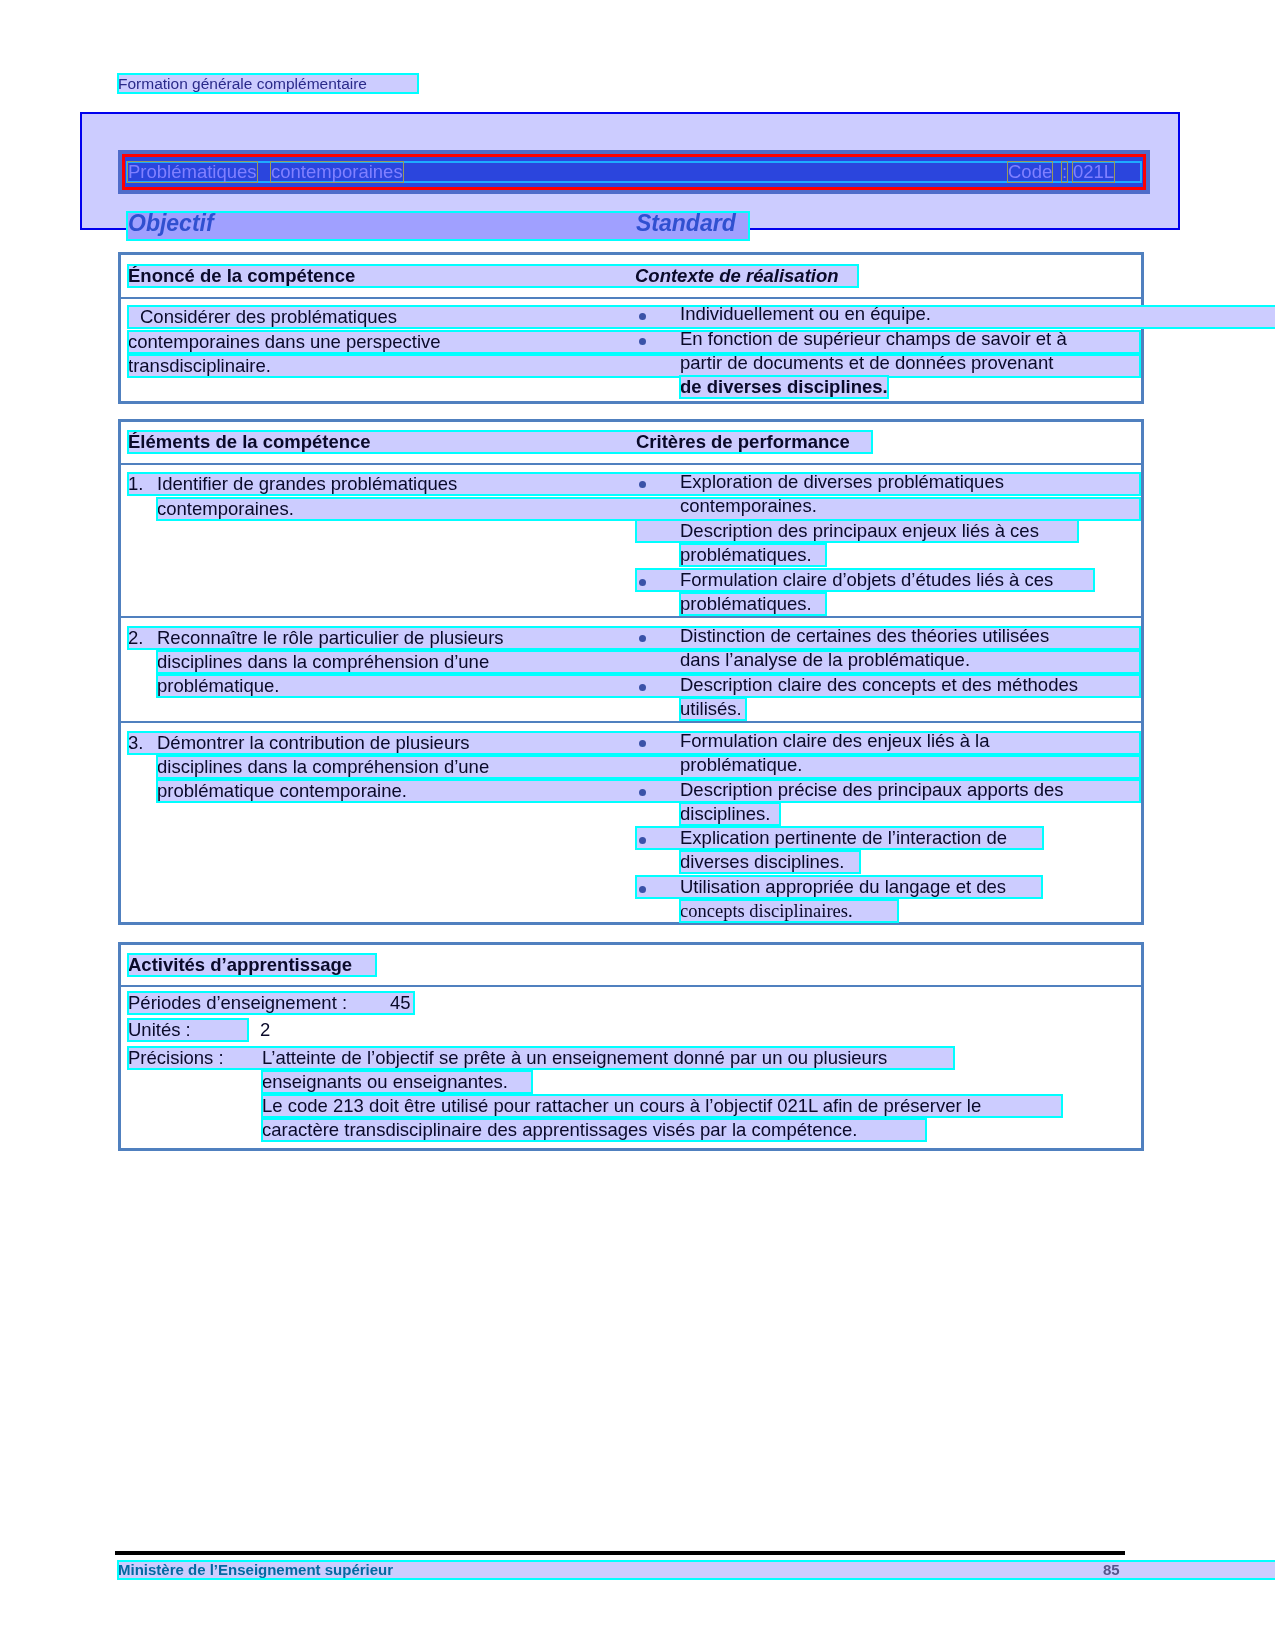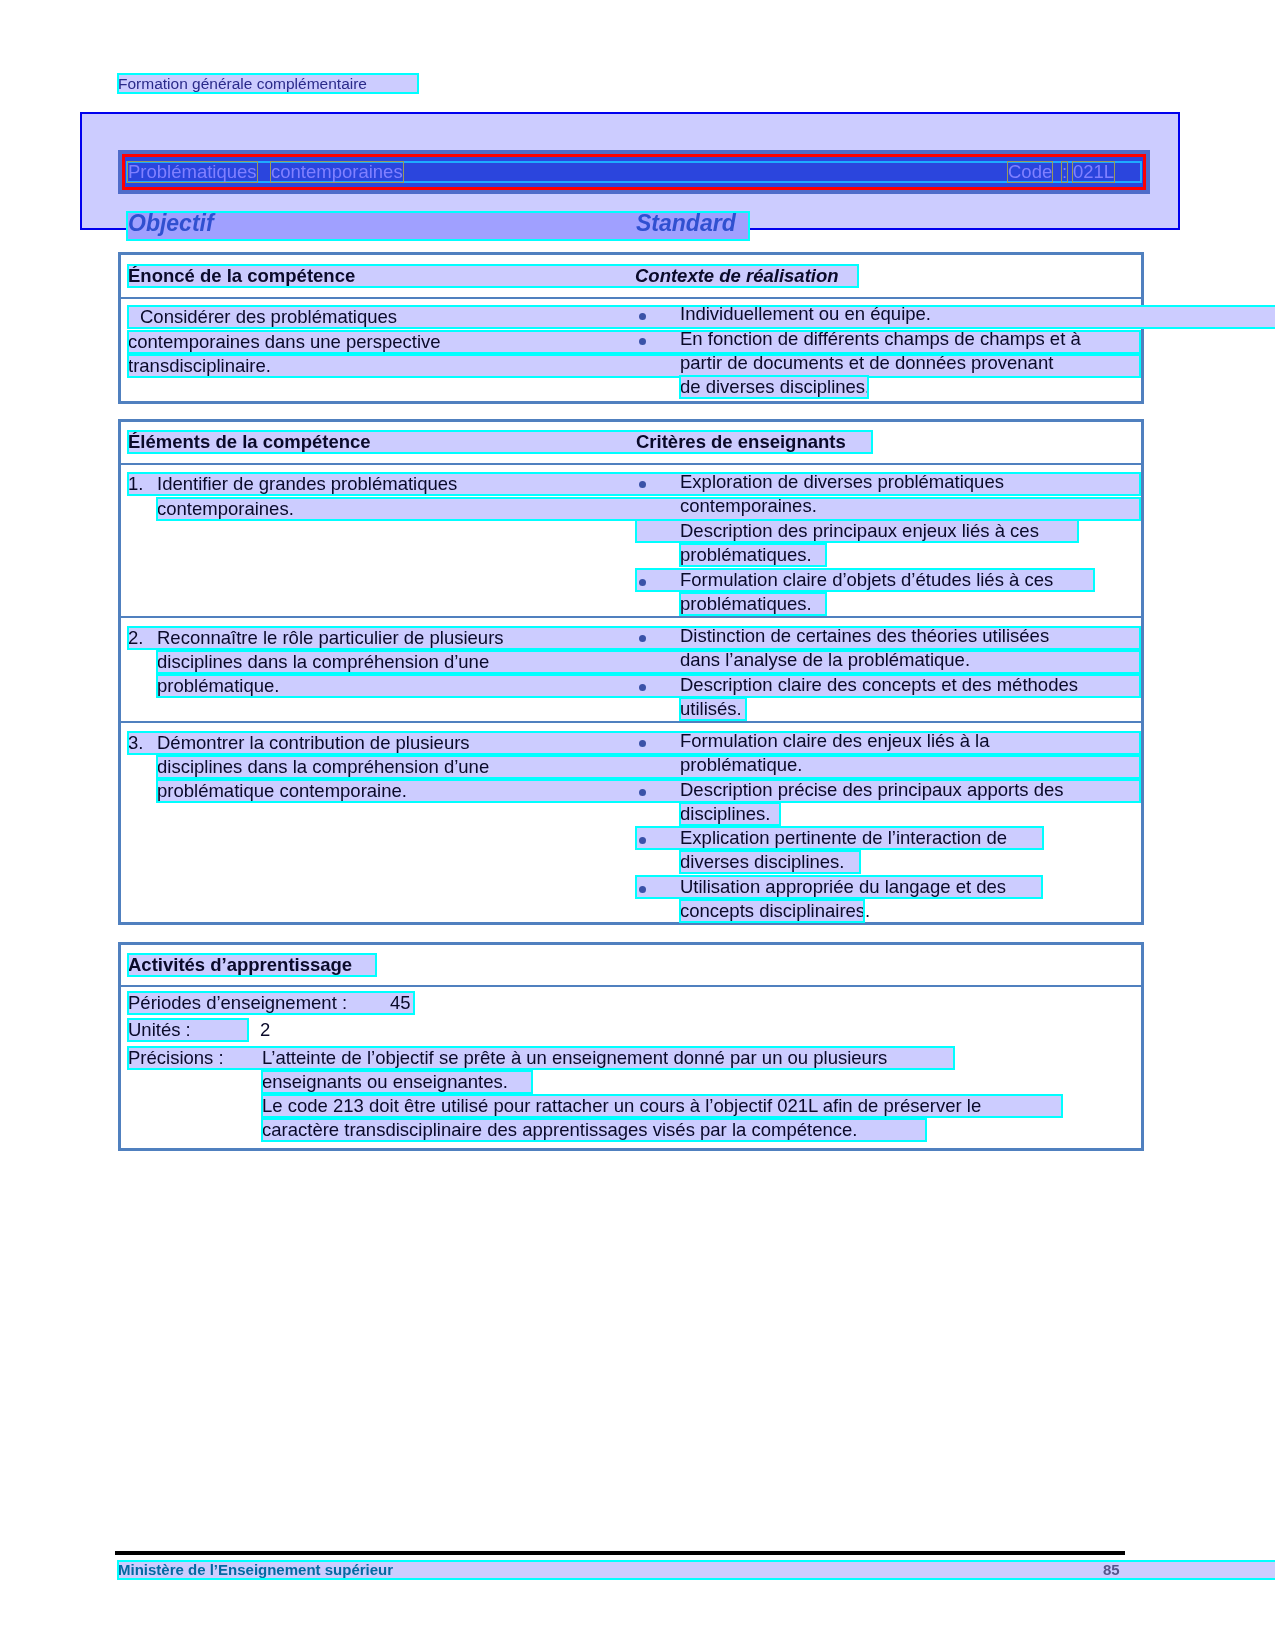--- a/index.html
+++ b/index.html
@@ -61,31 +61,31 @@
 <span class="txt bold hl" style="left:128px; top:265px; width:730px;">Énoncé de la compétence</span>
 <span class="txt bold hl" style="left:635px; top:265px; width:223px; background:none; outline:none;font-style:italic;">Contexte de réalisation</span>
 
 <span class="txt hl" style="left:128px; top:306px; width:1147px;padding-left:12px;">Considérer des problématiques</span>
 <span class="txt hl" style="left:128px; top:331px; width:1012px;">contemporaines dans une perspective</span>
 <span class="txt hl" style="left:128px; top:355px; width:1012px;">transdisciplinaire.</span>
 
 <span class="bullet" style="left:639px; top:313px;"></span>
 <span class="txt" style="left:680px; top:303px;">Individuellement ou en équipe.</span>
 <span class="bullet" style="left:639px; top:338px;"></span>
-<span class="txt" style="left:680px; top:328px;">En fonction de différents champs de champs et à</span>
+<span class="txt" style="left:680px; top:328px;">En fonction de supérieur champs de savoir et à</span>
 <span class="txt" style="left:680px; top:352px;">partir de documents et de données provenant</span>
-<span class="txt hl" style="left:680px; top:376px; width:188px;">de diverses disciplines.</span>
+<span class="txt hl" style="left:680px; top:376px; width:208px;font-weight:bold;">de diverses disciplines.</span>
 
 <div class="box" style="top:419px; height:506px;"></div>
 <div class="hr" style="top:463px;"></div>
 <div class="hr" style="top:616px;"></div>
 <div class="hr" style="top:721px;"></div>
 
 <span class="txt bold hl" style="left:128px; top:431px; width:744px;">Éléments de la compétence</span>
-<span class="txt bold" style="left:636px; top:431px;">Critères de enseignants</span>
+<span class="txt bold" style="left:636px; top:431px;">Critères de performance</span>
 
 <span class="txt hl" style="left:128px; top:473px; width:1012px;">1.</span>
 <span class="txt" style="left:157px; top:473px;">Identifier de grandes problématiques</span>
 <span class="txt hl" style="left:157px; top:498px; width:983px;">contemporaines.</span>
 
 <span class="bullet" style="left:639px; top:481px;"></span>
 <span class="txt" style="left:680px; top:471px;">Exploration de diverses problématiques</span>
 <span class="txt" style="left:680px; top:495px;">contemporaines.</span>
 <span class="bullet" style="left:639px; top:530px;"></span>
 <span class="txt hl" style="left:636px; top:520px; width:442px; background:#ccccff;"></span>
@@ -119,21 +119,21 @@
 <span class="bullet" style="left:639px; top:789px;"></span>
 <span class="txt" style="left:680px; top:779px;">Description précise des principaux apports des</span>
 <span class="txt hl" style="left:680px; top:803px; width:100px;">disciplines.</span>
 <span class="txt hl" style="left:636px; top:827px; width:407px;"></span>
 <span class="bullet" style="left:639px; top:837px;"></span>
 <span class="txt" style="left:680px; top:827px;">Explication pertinente de l’interaction de</span>
 <span class="txt hl" style="left:680px; top:851px; width:180px;">diverses disciplines.</span>
 <span class="txt hl" style="left:636px; top:876px; width:406px;"></span>
 <span class="bullet" style="left:639px; top:886px;"></span>
 <span class="txt" style="left:680px; top:876px;">Utilisation appropriée du langage et des</span>
-<span class="txt hl" style="left:680px; top:900px; width:184px;">concepts disciplinaires.</span>
+<span class="txt hl" style="left:680px; top:900px; width:218px;font-family:Liberation Serif, serif;">concepts disciplinaires.</span>
 
 <div class="box" style="top:942px; height:209px;"></div>
 <div class="hr" style="top:985px;"></div>
 
 <span class="txt bold hl" style="left:128px; top:954px; width:248px;">Activités d’apprentissage</span>
 
 <span class="txt hl" style="left:128px; top:992px; width:286px;">Périodes d’enseignement :</span>
 <span class="txt" style="left:390px; top:992px;">45</span>
 
 <span class="txt hl" style="left:128px; top:1019px; width:120px;">Unités :</span>

